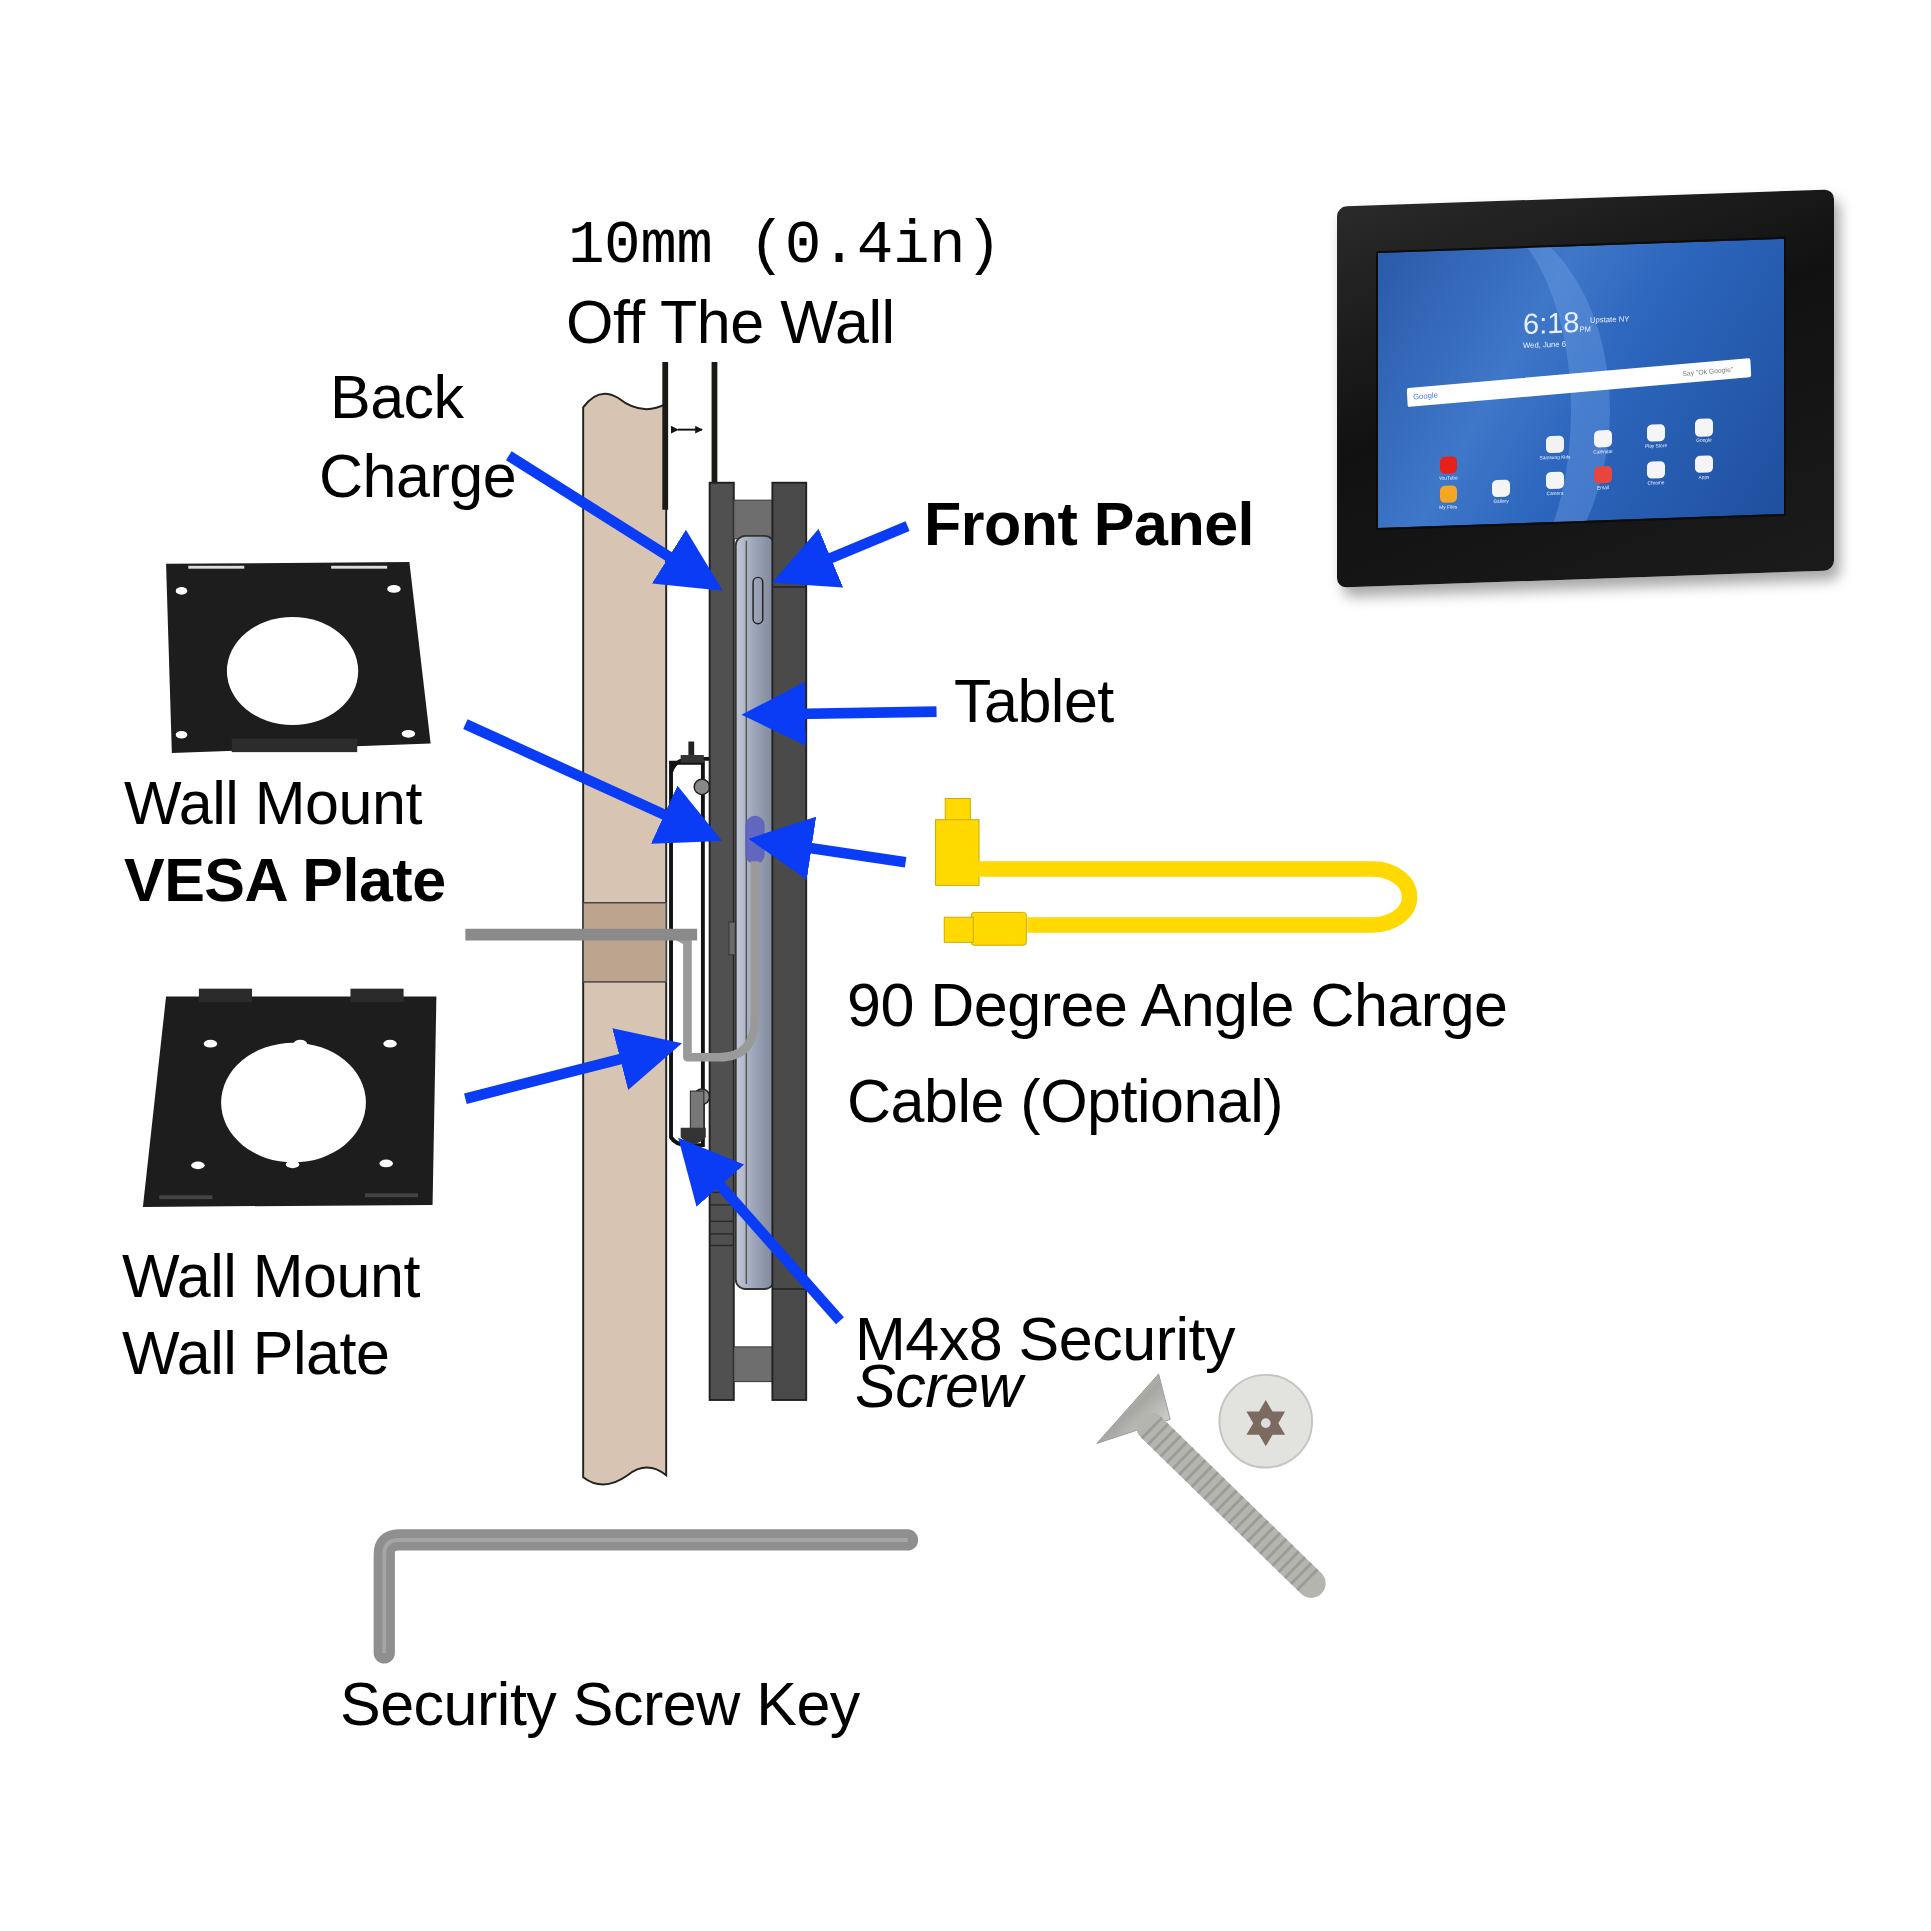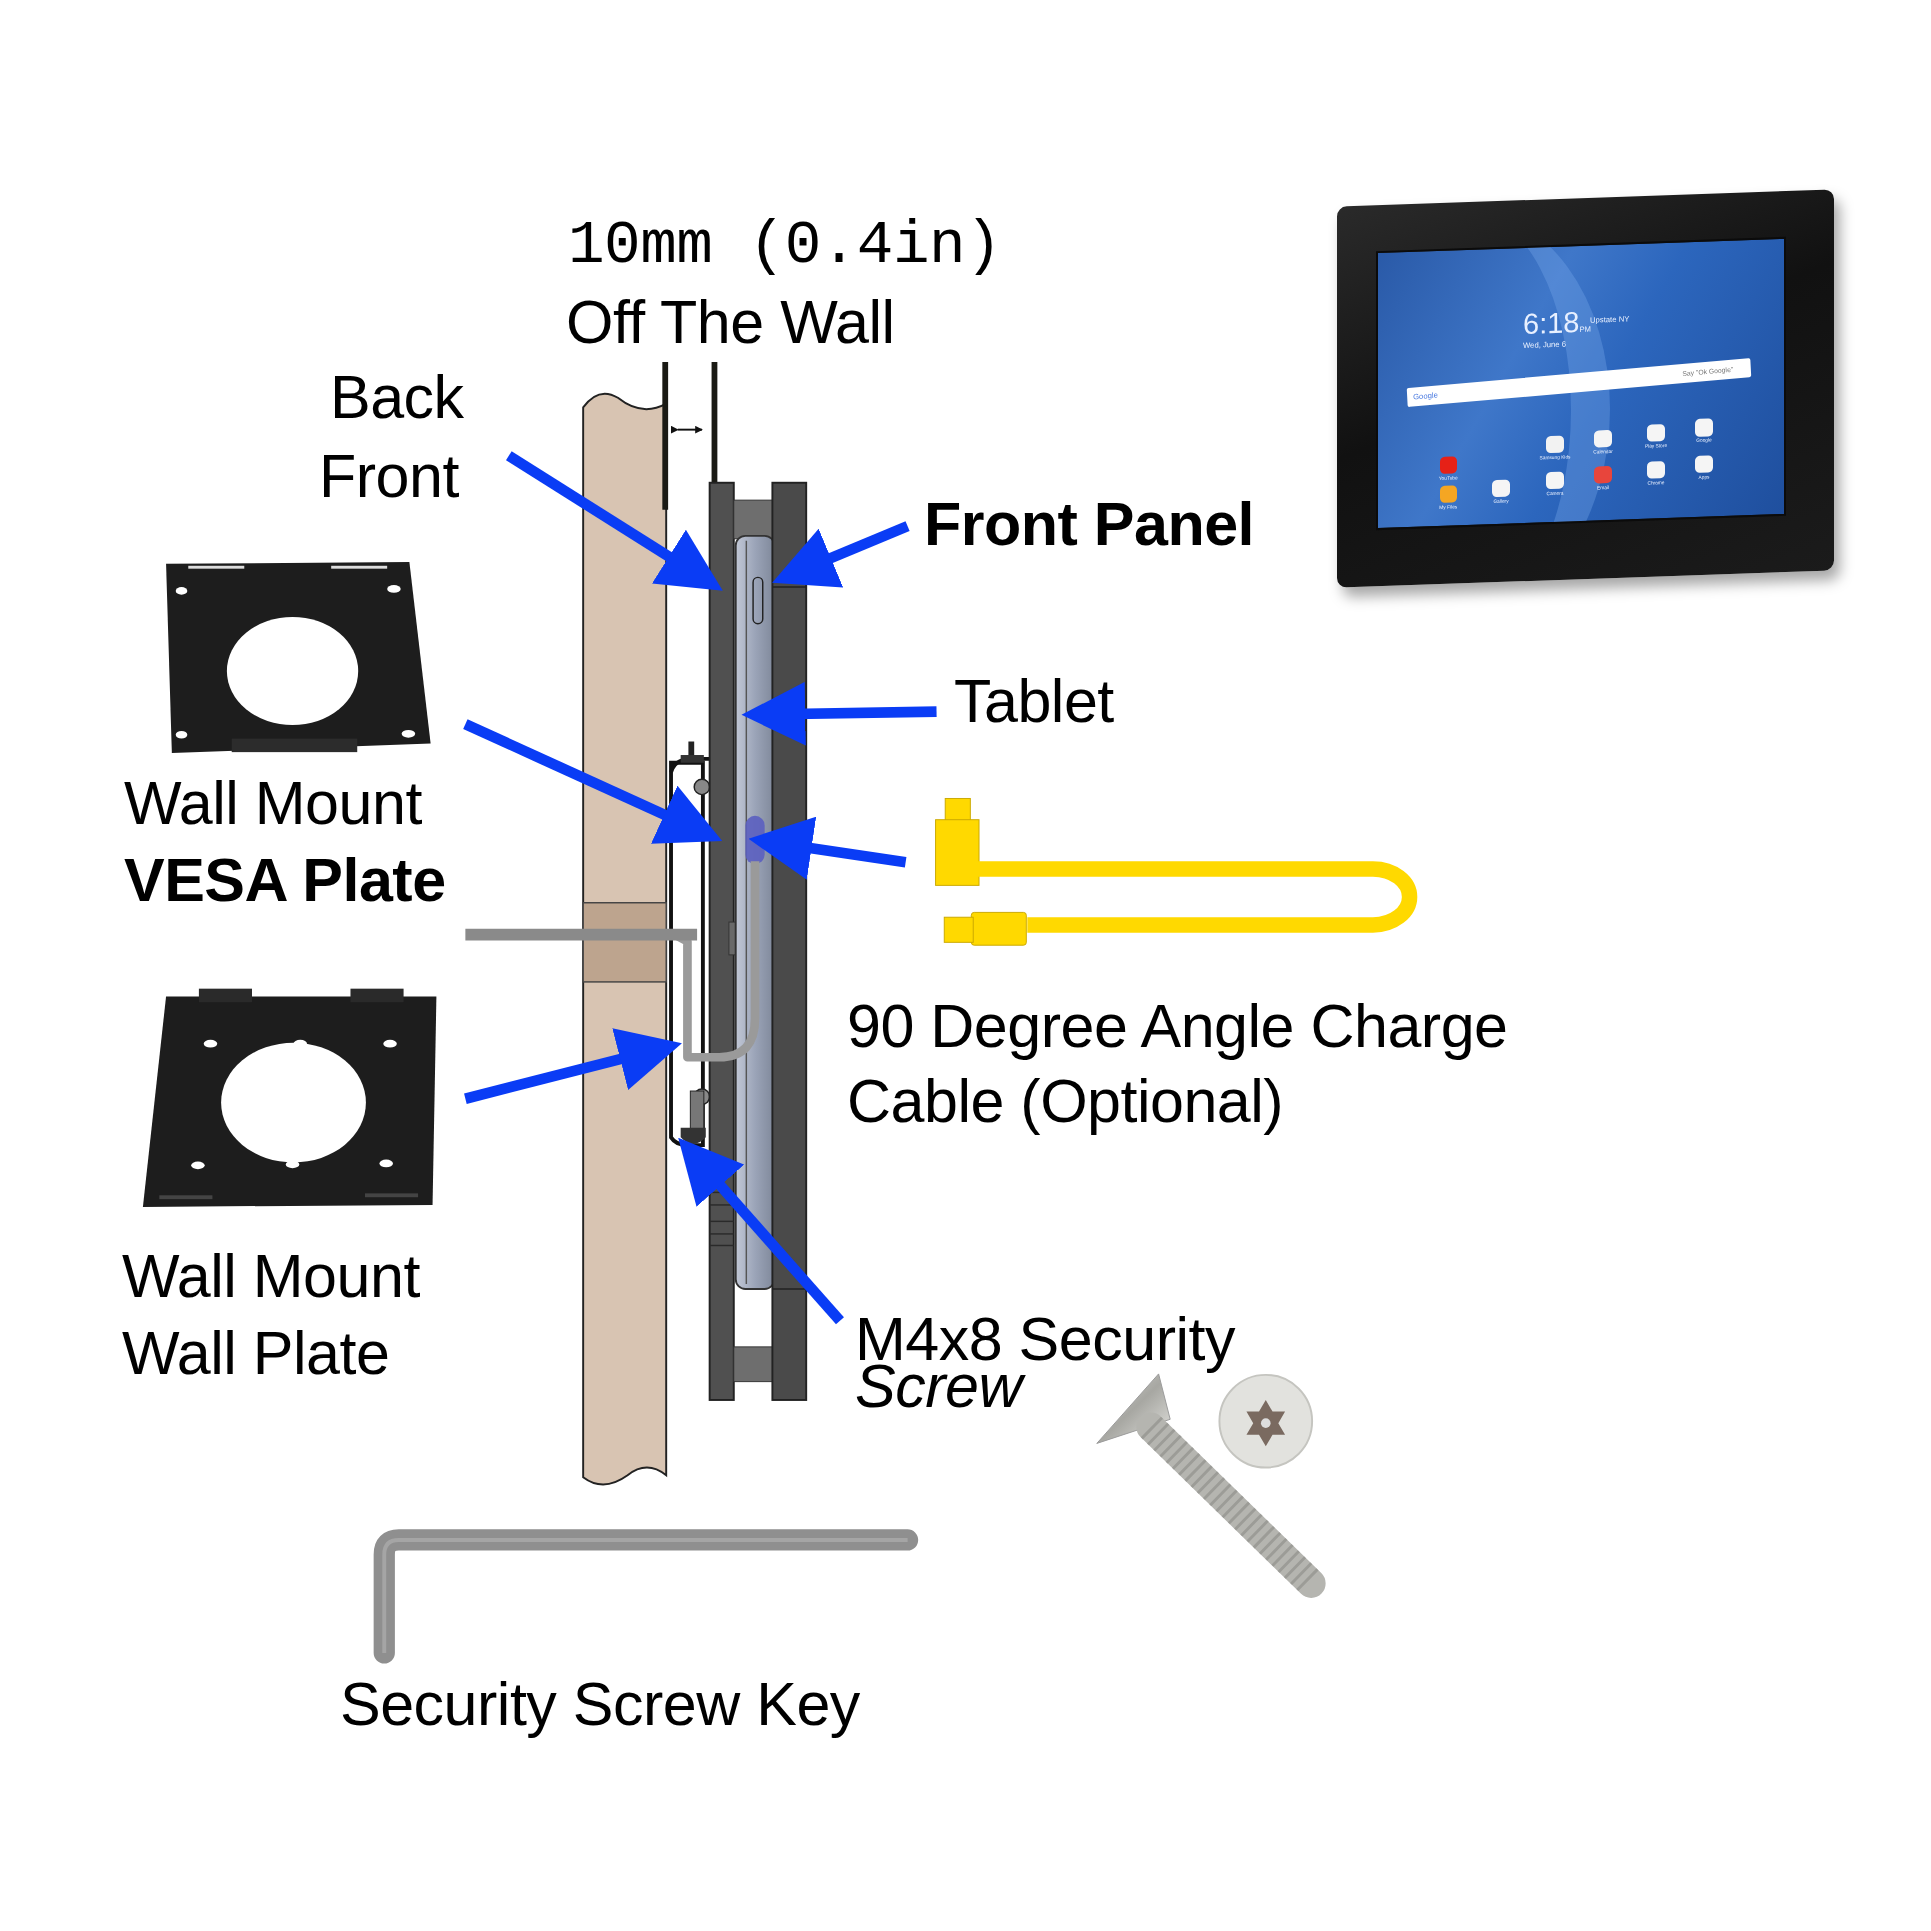--- a/index.html
+++ b/index.html
@@ -149,29 +149,29 @@
   <g>
     <path d="M398,1712 L398,1610 Q398,1595 413,1595 L940,1595" fill="none" stroke="#8f8f8f" stroke-width="22" stroke-linecap="round"></path>
     <path d="M398,1712 L398,1610 Q398,1595 413,1595 L940,1595" fill="none" stroke="#a5a5a5" stroke-width="4"></path>
   </g>
 </svg>
 
 <div class="lbl" style="left:568px;top:207px;font-family:Liberation Mono, monospace;">10mm (0.4in)</div>
 <div class="lbl" style="left:566px;top:284px;">Off The Wall</div>
 
 <div class="lbl" style="left:330px;top:359px;">Back</div>
-<div class="lbl" style="left:319px;top:438px;">Front</div>
+<div class="lbl" style="left:319px;top:438px;">Charge</div>
 
 <div class="lbl" style="left:924px;top:486px;font-weight:bold;">Front Panel</div>
 <div class="lbl" style="left:954px;top:663px;">Tablet</div>
 
 <div class="lbl" style="left:124px;top:765px;">Wall Mount</div>
 <div class="lbl" style="left:124px;top:842px;font-weight:bold;">VESA Plate</div>
 
-<div class="lbl" style="left:847px;top:988px;text-align:center;">90 Degree Angle Charge</div>
+<div class="lbl" style="left:847px;top:967px;text-align:center;">90 Degree Angle Charge</div>
 <div class="lbl" style="left:847px;top:1063px;">Cable (Optional)</div>
 
 <div class="lbl" style="left:122px;top:1238px;">Wall Mount</div>
 <div class="lbl" style="left:122px;top:1315px;">Wall Plate</div>
 
 <div class="lbl" style="left:855px;top:1270px;margin-top:31px;">M4x8 Security</div>
 <div class="lbl" style="left:855px;top:1348px;font-style:italic;">Screw</div>
 
 <div class="lbl" style="left:340px;top:1666px;">Security Screw Key</div>
 

